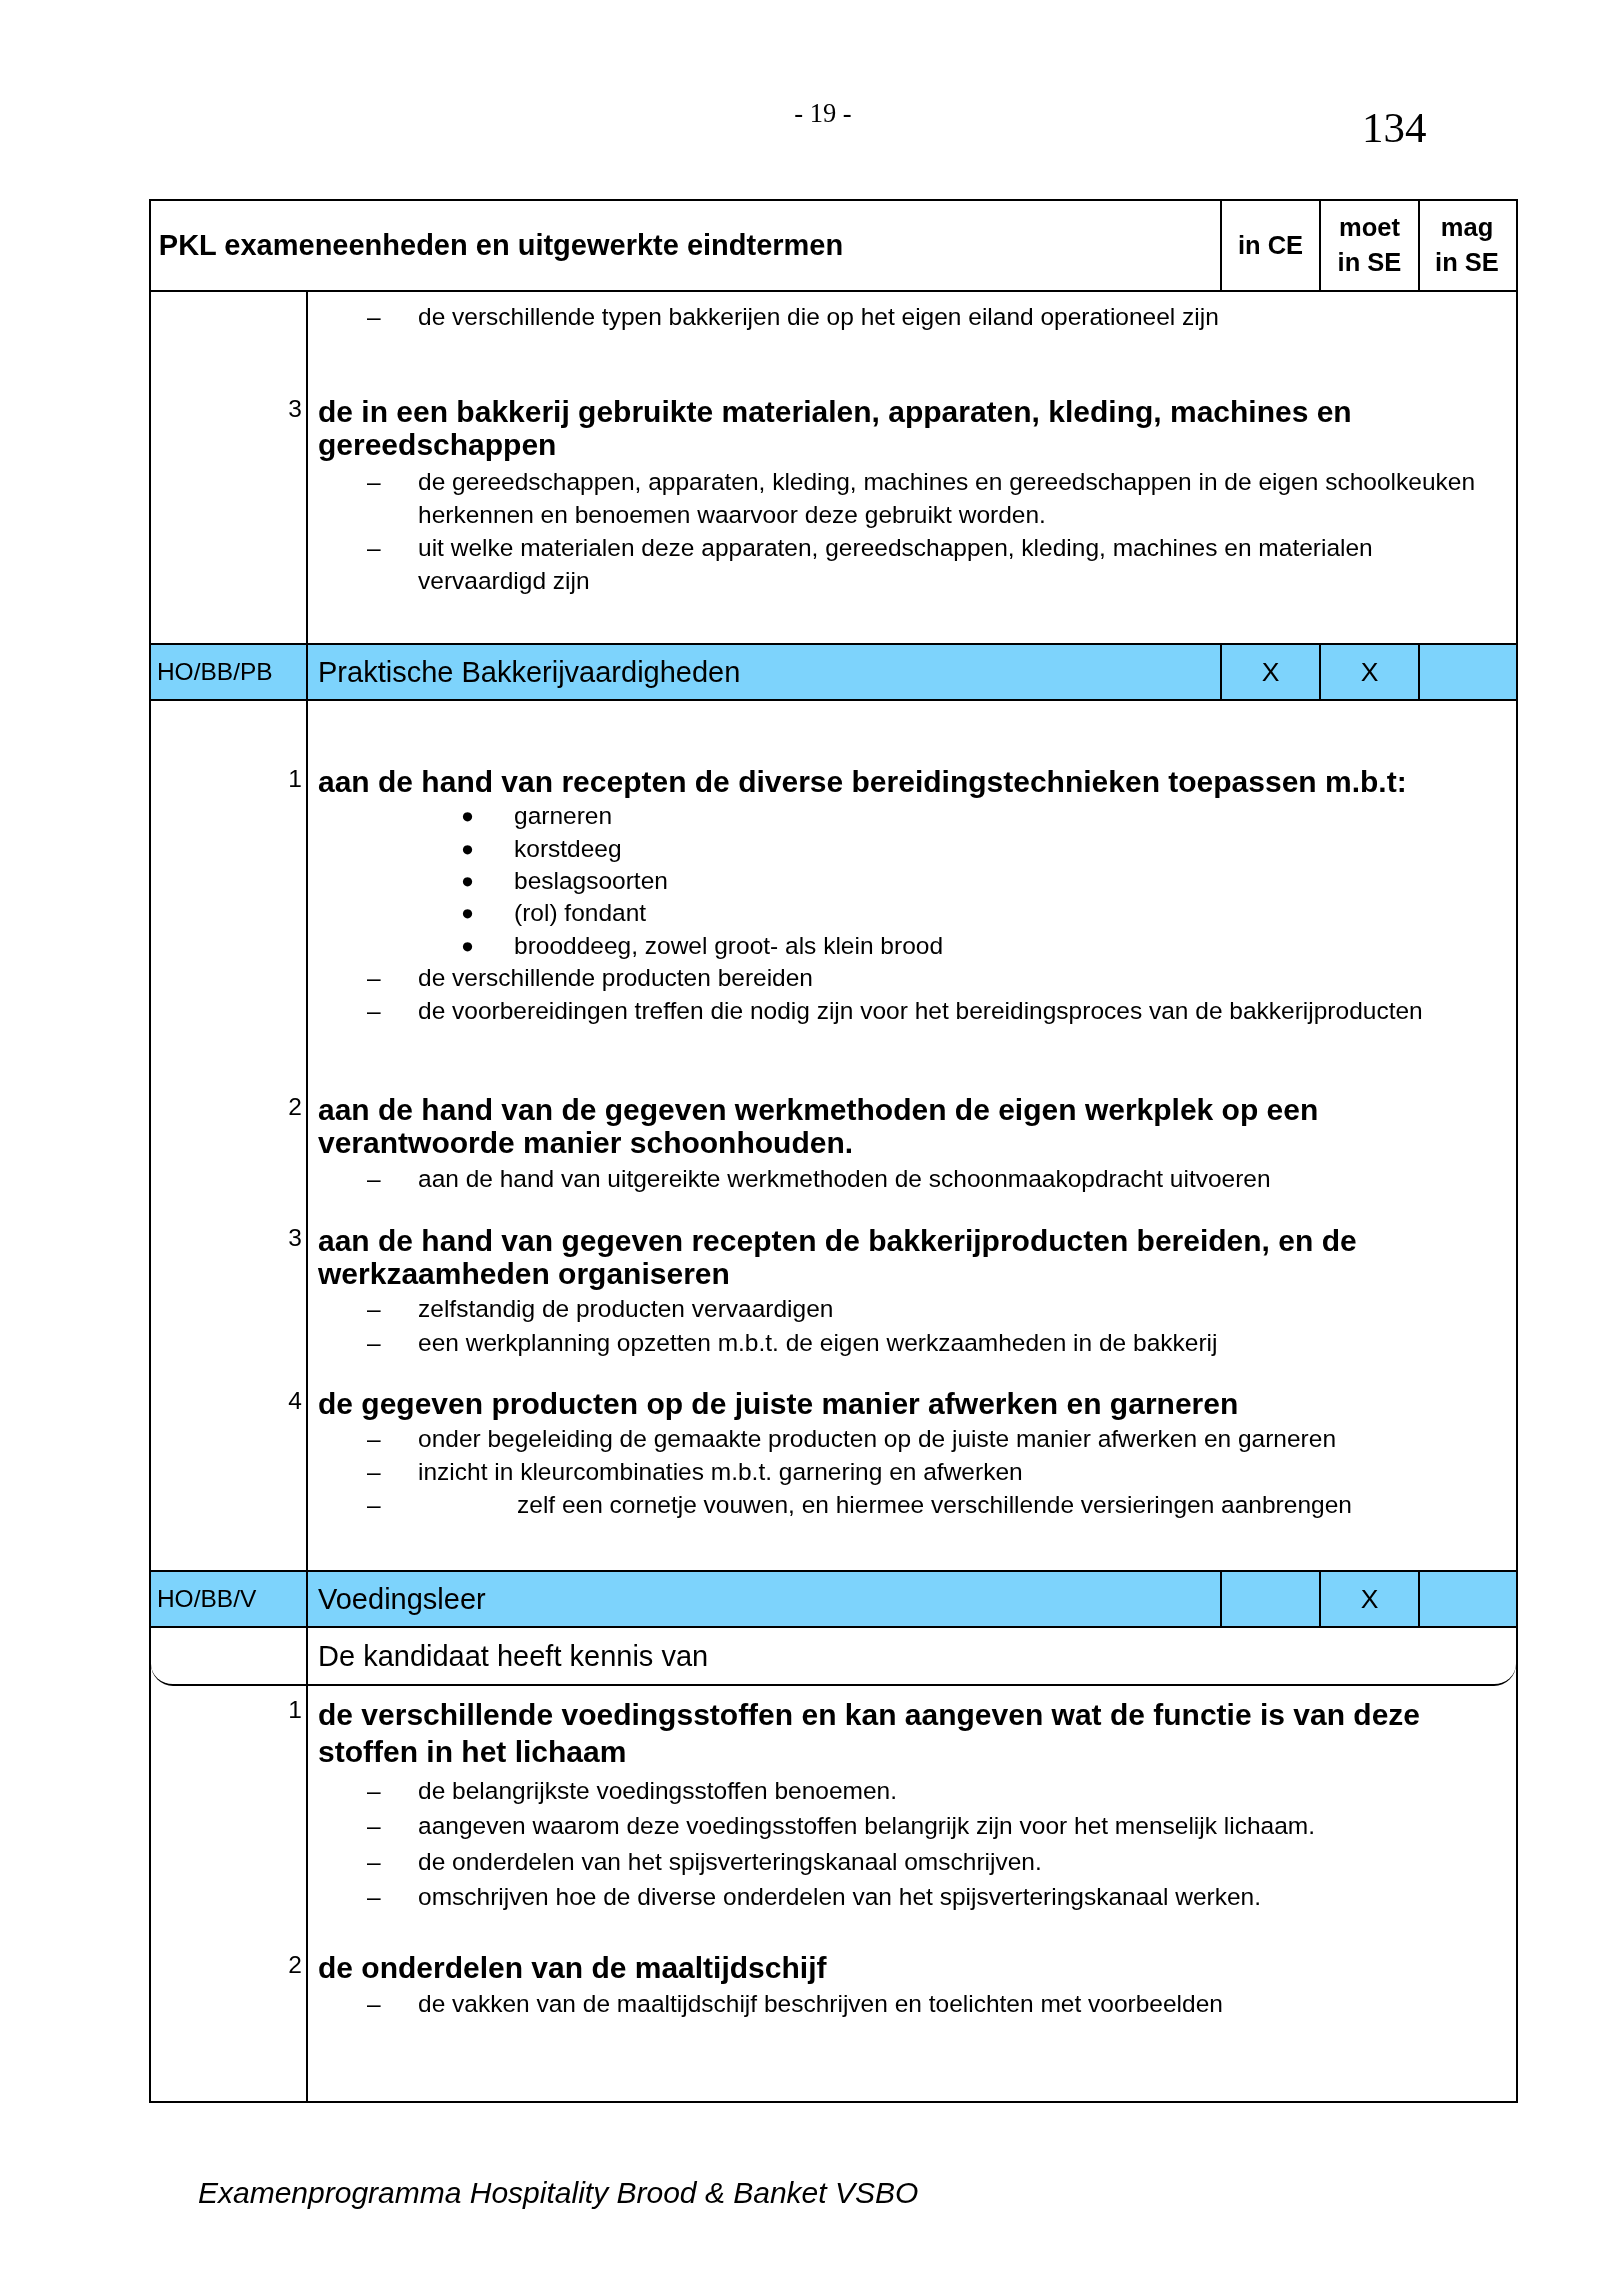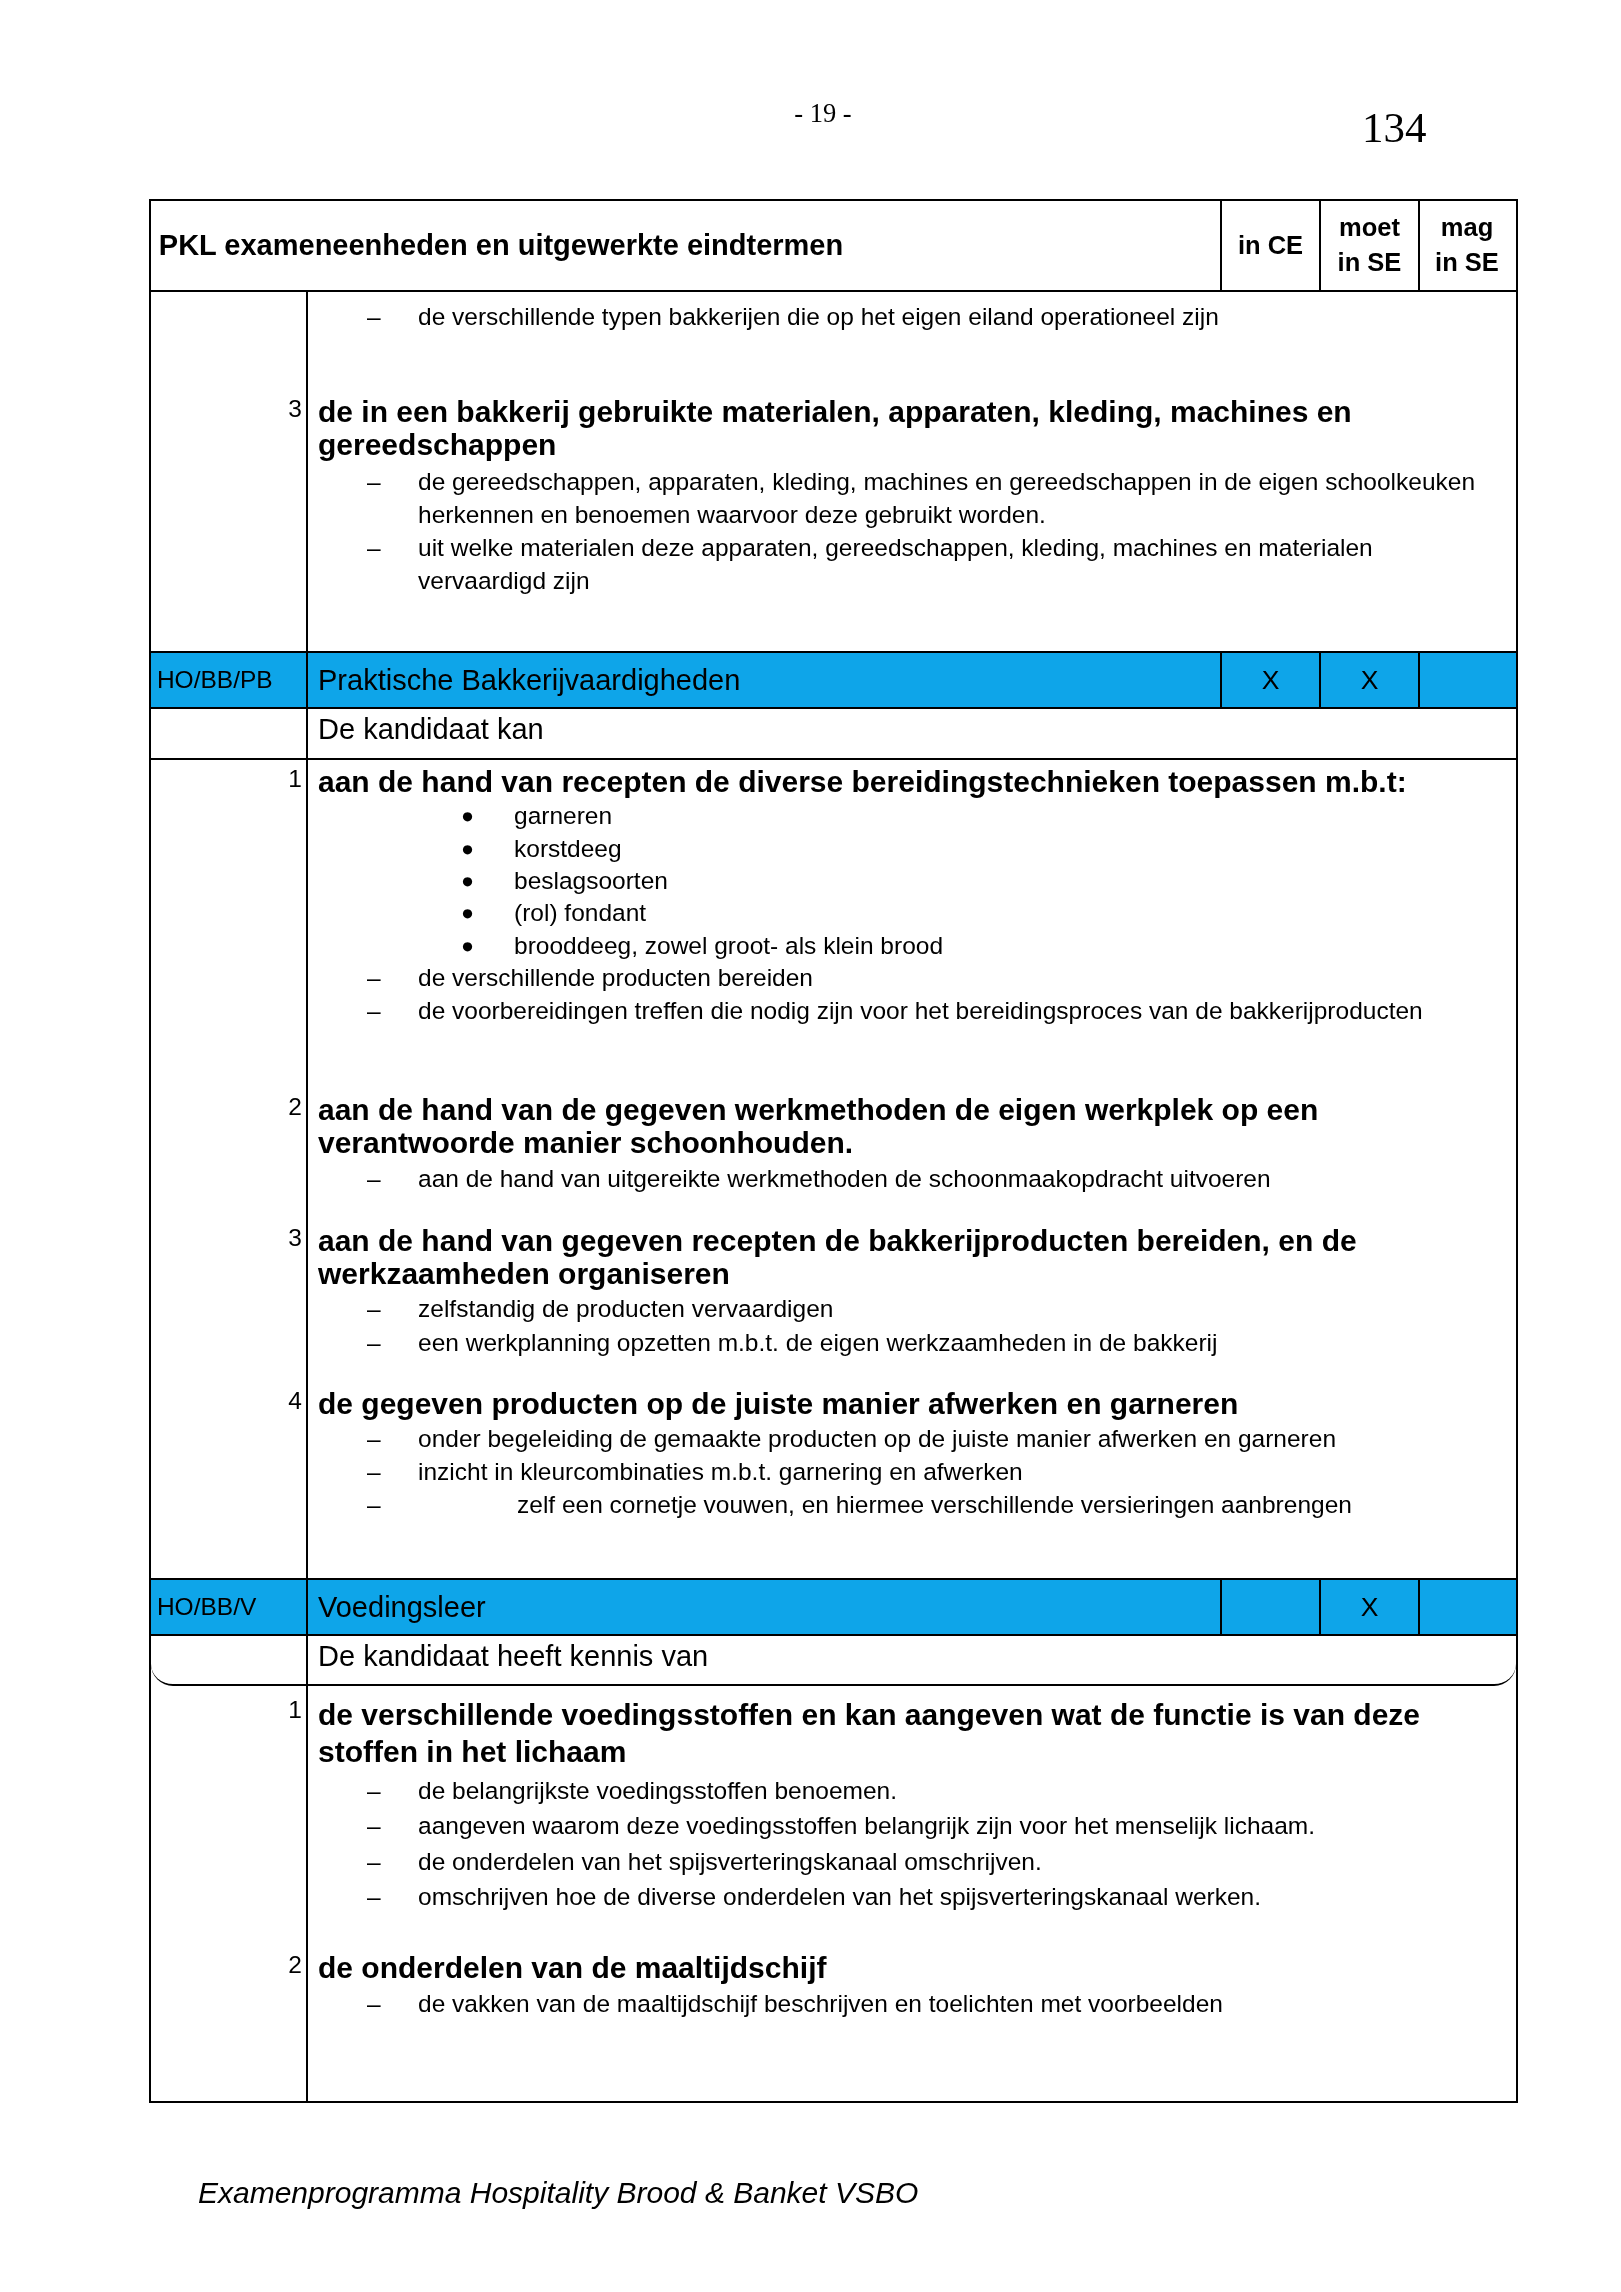--- a/index.html
+++ b/index.html
@@ -5,21 +5,21 @@
   html, body { margin:0; padding:0; background:#ffffff; }
   body { width:1621px; height:2293px; position:relative; font-family:"Liberation Sans", sans-serif; color:#000; overflow:hidden; }
   .page-num { position:absolute; top:98px; left:774px; width:98px; text-align:center; font-family:"Liberation Serif", serif; font-size:26.5px; }
   .doc-num { position:absolute; top:103px; left:1362px; font-family:"Liberation Serif", serif; font-weight:normal; font-size:43px; }
   .tbl { position:absolute; left:149px; top:199px; width:1369px; height:1904px; border:2.9px solid #000; box-sizing:border-box; }
   .row { position:absolute; left:0; right:0; box-sizing:border-box; }
   .vline { position:absolute; top:0; bottom:0; border-left:2px solid #000; }
   .hdr { top:0; height:91px; border-bottom:2.9px solid #000; }
   .hdr .title { position:absolute; left:7.8px; top:0; height:88px; line-height:88px; font-weight:bold; font-size:29px; }
   .hdr .col { position:absolute; top:0; height:88px; display:flex; align-items:center; justify-content:center; text-align:center; font-weight:bold; font-size:25.5px; line-height:35px; }
-  .sec { background:#0ea5e9; border-top:2px solid #000; border-bottom:2px solid #000;margin-top:8px; }
+  .sec { background:#7dd3fc; border-top:2px solid #000; border-bottom:2px solid #000; }
   .sec .code { position:absolute; left:5.9px; top:0; bottom:0; display:flex; align-items:center; font-size:24.5px; }
   .sec .name { position:absolute; left:167px; top:0; bottom:0; display:flex; align-items:center; font-size:29px; }
   .sec .mark { position:absolute; top:0; bottom:0; display:flex; align-items:center; justify-content:center; font-size:26.5px; }
   .intro { border-bottom:2.9px solid #000; }
   .intro .txt { position:absolute; left:167px; top:0; bottom:0; display:flex; align-items:center; font-size:29px; }
   .block { position:absolute; left:0; right:0; }
   .item { position:absolute; left:0; right:0; }
   .item .num { position:absolute; left:98px; width:53px; text-align:right; font-size:24.5px; }
   .item .head { position:absolute; left:167px; width:1157px; font-size:30px; line-height:33px;font-weight:bold; }
   .sub { position:absolute; left:0; right:0; font-size:24.5px; line-height:33px; }
@@ -79,24 +79,20 @@
     <div class="code">HO/BB/PB</div>
     <div class="vline" style="left:155px;"></div>
     <div class="name">Praktische Bakkerijvaardigheden</div>
     <div class="vline" style="left:1069px;"></div>
     <div class="vline" style="left:1168px;"></div>
     <div class="vline" style="left:1267px;"></div>
     <div class="mark" style="left:1071px; width:97px;">X</div>
     <div class="mark" style="left:1170px; width:97px;">X</div>
     <div class="mark" style="left:1269px; width:94px;"></div>
   </div>
-  <div class="row intro" style="top:500px; height:59px;">
-    <div class="vline" style="left:155px;"></div>
-    <div class="txt">De kandidaat kan</div>
-  </div>
 
   <div class="block" style="top:559px; height:811px;">
     <div class="item" style="top:4.9px;">
       <span class="num">1</span>
       <span class="head">aan de hand van recepten de diverse bereidingstechnieken toepassen m.b.t:</span>
     </div>
     <div class="bul" style="top:39px;">
         <span class="dot">●</span>
         <span class="bt">garneren</span>
       </div>

